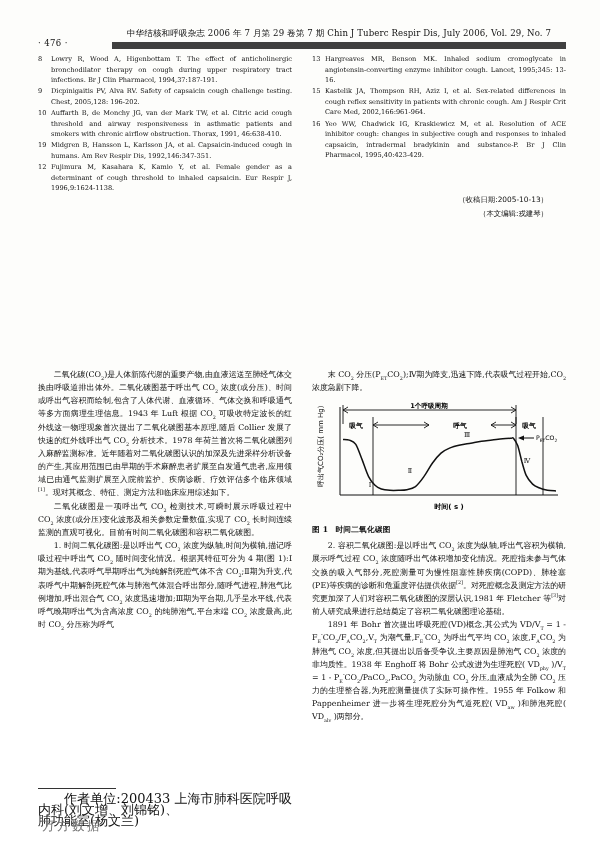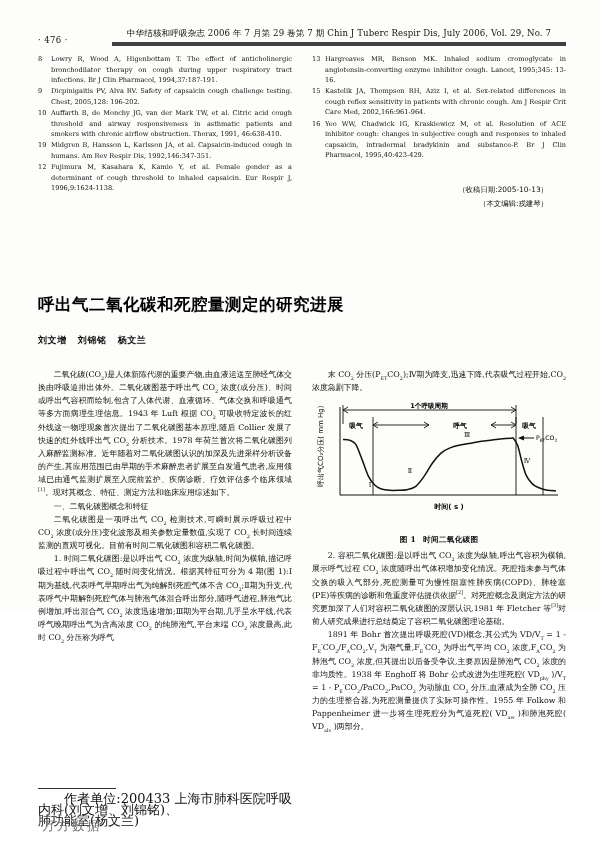--- a/index.html
+++ b/index.html
@@ -33,21 +33,21 @@
   .runhead-folio {
     font-size: 8.5px;
     letter-spacing: .4px;
     white-space: nowrap;
     padding-bottom: 1px;
   }
   .runhead-title {
     flex: 1;
     text-align: center;
     font-size: 8.6px;
-    border-bottom: 4px solid #404040;
+    border-bottom: 7px solid #404040;
     padding-bottom: 2px;
     margin-left: 44px;
     white-space: nowrap;
     letter-spacing: .1px;
   }
 
   
   .cols {
     position: absolute;
     left: 38px; top: 54px;
@@ -74,21 +74,21 @@
   }
   .reftext {
     flex: 1;
     text-align: justify;
     text-justify: inter-word;
   }
   .refitem.nonum .refnum { visibility: hidden; }
 
   
   .recvblock {
-    margin-top: 22px;
+    margin-top: 32px;
     text-align: right;
     padding-right: 18px;
     font-family: "DejaVu Sans", "Liberation Sans", sans-serif;
     font-size: 7.4px;
     line-height: 14px;
   }
 
   
   .article-head {
     position: absolute;
@@ -131,24 +131,24 @@
   p.bt.ind { text-indent: 2em; }
   sup { font-size: .62em; vertical-align: super; line-height: 0; }
   sub { font-size: .62em; vertical-align: sub; line-height: 0; }
 
   
   .figbox {
     margin: 7px 0 4px 0;
     width: 254px;
   }
   .figcap {
-    text-align: center;
+    text-align: left;
     font-size: 7.6px;
     font-weight: bold;
-    margin-top: 12px;
+    margin-top: 2px;
     letter-spacing: .3px;
   }
   .figcap .capnum { margin-right: 7px; }
 
   
   .footnote {
     position: absolute;
     left: 38px; top: 788px;
     width: 254px;
   }
@@ -224,30 +224,25 @@
             <div class="reftext">Yeo WW, Chadwick IG, Kraskiewicz M, et al. Resolution of ACE inhibitor cough: changes in subjective cough and responses to inhaled capsaicin, intradermal bradykinin and substance-P. Br J Clin Pharmacol, 1995,40:423-429.</div>
           </div>
         </div>
       <div class="recvblock">
         <div>（收稿日期:2005-10-13）</div>
         <div>（本文编辑:戎建琴）</div>
       </div>
     </div>
   </div>
 
-  <div class="article-head">
-    <div class="article-title">呼出气二氧化碳和死腔量测定的研究进展</div>
-    <div class="article-authors" id="authors"><span>刘文增</span><span>刘锦铭</span><span>杨文兰</span></div>
-  </div>
 
   <div class="body-cols">
     <div class="bodycol">
       <div id="body-left">
           <p class="bt ind">二氧化碳(CO<sub>2</sub>)是人体新陈代谢的重要产物,由血液运送至肺经气体交换由呼吸道排出体外。二氧化碳图基于呼出气 CO<sub>2</sub> 浓度(或分压)、时间或呼出气容积而绘制,包含了人体代谢、血液循环、气体交换和呼吸通气等多方面病理生理信息。1943 年 Luft 根据 CO<sub>2</sub> 可吸收特定波长的红外线这一物理现象首次提出了二氧化碳图基本原理,随后 Collier 发展了快速的红外线呼出气 CO<sub>2</sub> 分析技术。1978 年荷兰首次将二氧化碳图列入麻醉监测标准。近年随着对二氧化碳图认识的加深及先进采样分析设备的产生,其应用范围已由早期的手术麻醉患者扩展至自发通气患者,应用领域已由通气监测扩展至入院前监护、疾病诊断、疗效评估多个临床领域<sup>[1]</sup>。现对其概念、特征、测定方法和临床应用综述如下。</p>
-          <p class="bt ind">一、二氧化碳图概念和特征</p>
           <p class="bt ind">二氧化碳图是一项呼出气 CO<sub>2</sub> 检测技术,可瞬时展示呼吸过程中 CO<sub>2</sub> 浓度(或分压)变化波形及相关参数定量数值,实现了 CO<sub>2</sub> 长时间连续监测的直观可视化。目前有时间二氧化碳图和容积二氧化碳图。</p>
           <p class="bt ind">1. 时间二氧化碳图:是以呼出气 CO<sub>2</sub> 浓度为纵轴,时间为横轴,描记呼吸过程中呼出气 CO<sub>2</sub> 随时间变化情况。根据其特征可分为 4 期(图 1):Ⅰ期为基线,代表呼气早期呼出气为纯解剖死腔气体不含 CO<sub>2</sub>;Ⅱ期为升支,代表呼气中期解剖死腔气体与肺泡气体混合呼出部分,随呼气进程,肺泡气比例增加,呼出混合气 CO<sub>2</sub> 浓度迅速增加;Ⅲ期为平台期,几乎呈水平线,代表呼气晚期呼出气为含高浓度 CO<sub>2</sub> 的纯肺泡气,平台末端 CO<sub>2</sub> 浓度最高,此时 CO<sub>2</sub> 分压称为呼气</p>
         </div>
     </div>
     <div class="bodycol">
       <div id="body-right-top">
           <p class="bt ind">末 CO<sub>2</sub> 分压(P<sub>ET</sub>CO<sub>2</sub>);Ⅳ期为降支,迅速下降,代表吸气过程开始,CO<sub>2</sub> 浓度急剧下降。</p>
         </div>
 
       <div class="figbox">

